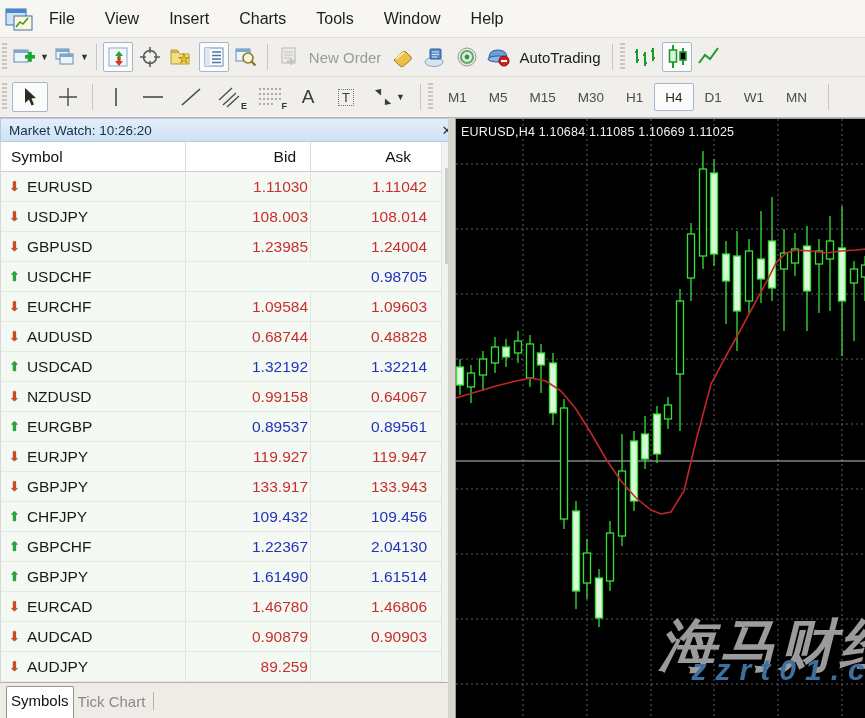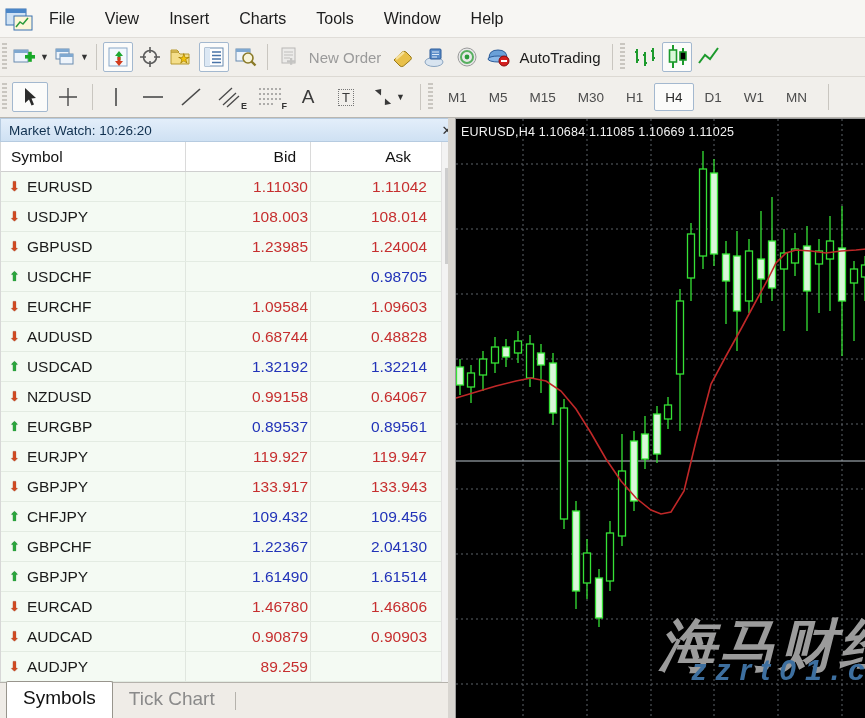--- a/index.html
+++ b/index.html
@@ -53,21 +53,21 @@
   .arr.down { color:#cf4a22; text-shadow:0 0 1px #7a1e08; }
   .arr.up { color:#2aa53c; text-shadow:0 0 1px #0e5c1c; }
   .sb { position:absolute; right:0; top:0; bottom:0; width:23px; background:#f3f3f3; border-left:1px solid #e2e2e2;
         display:flex; flex-direction:column; align-items:center; }
   .sb .ch { font-size:13px; color:#505050; height:22px; line-height:22px; }
   .sb .thumb { width:17px; height:96px; background:#cdcdcd; margin-top:4px; }
   .sb .spacer { flex:1; }
 
   .mw-tabs { position:absolute; left:0; bottom:0; right:0; height:36px; background:#efece7;
              border-top:1px solid #b5b2ac; display:flex; align-items:flex-end; padding-left:6px; }
-  .tab { font-size:19px; padding:5px 16px 8px; color:#8a8a8a; position:relative; }
+  .tab { font-size:15px; padding:5px 4px 8px; color:#8a8a8a; position:relative; }
   .tab.active { background:#fff; color:#111; border:1px solid #98958d; border-bottom:none; margin-bottom:0;
                 border-radius:2px 2px 0 0; top:1px; padding-bottom:10px; }
   .tabsep { width:1px; height:18px; background:#b5b2ac; margin:0 4px 8px; }
 
   
   .chart { position:absolute; left:455px; top:118px; width:448px; height:600px; background:#000;
            border-left:1px solid #9a9a9a; border-top:1px solid #9a9a9a; overflow:hidden; }
   .ohlc { position:absolute; left:5px; top:6px; color:#f2f2f2; font-size:12.5px; letter-spacing:.2px; z-index:5; white-space:nowrap; }
   .wm1 { position:absolute; right:4px; top:498px; color:#9b9b9b; font-size:57px; font-weight:bold;
          font-style:italic; letter-spacing:3px; z-index:4; line-height:1; }

